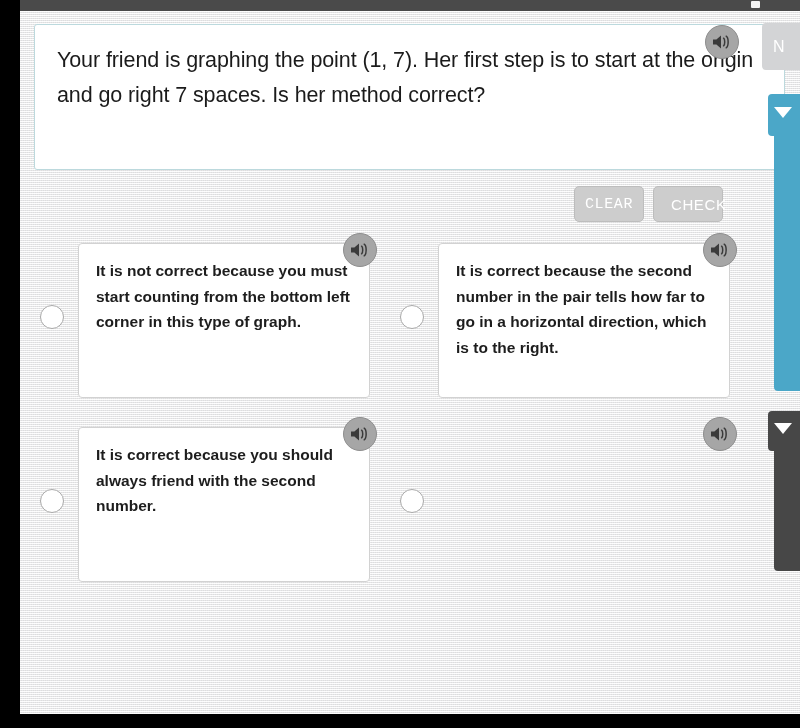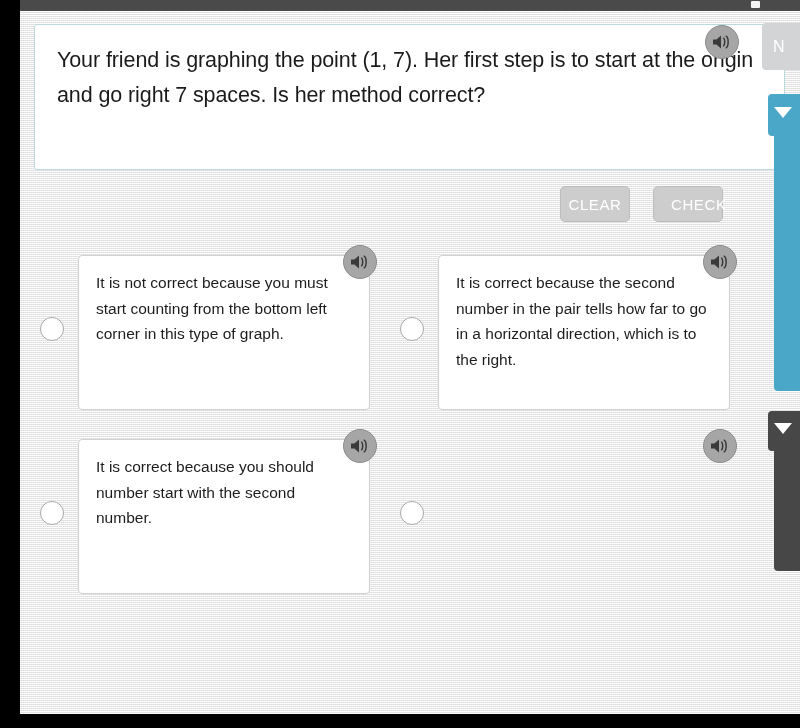--- a/index.html
+++ b/index.html
@@ -113,30 +113,31 @@
     height: 36px;
     background: #cdcdcd;
     border: 1px solid #bdbdbd;
     border-radius: 5px;
     color: #ffffff;
     font-size: 15px;
     letter-spacing: 0.6px;
     cursor: pointer;
     font-family: "Liberation Sans", sans-serif;
   }
-  #btn-clear { left: 0px; }
+  #btn-clear { left: 14px; font-family: Liberation Mono, monospace; }
   #btn-check { left: 93px; padding-left: 17px; }
 
   
   #options {
     position: absolute;
     left: 0px;
-    top: 244px;
+    top: 232px;
     width: 740px;
     height: 360px;
+    font-weight: bold;
   }
 
   .option {
     position: absolute;
     width: 340px;
     height: 155px;
   }
   .option.col1 { left: 10px; }
   .option.col2 { left: 370px; }
   .option.row1 { top: 0px; }
@@ -307,21 +308,21 @@
               <path d="M1 5.5h3.4L9 1.5v13L4.4 10.5H1z" fill="#3a3a3a"></path>
               <path d="M11.6 4.2c1.5 1 1.5 6.6 0 7.6" stroke="#3a3a3a" stroke-width="1.5" fill="none" stroke-linecap="round"></path>
               <path d="M14.2 2.2c2.6 1.6 2.6 10 0 11.6" stroke="#3a3a3a" stroke-width="1.5" fill="none" stroke-linecap="round"></path>
             </svg>
           </div>
         </div>
 
         <div class="option col1 row2">
           <div class="option-radio"></div>
           <div class="option-card">
-            <div class="option-text">It is correct because you should number start with the second number.</div>
+            <div class="option-text">It is correct because you should always friend with the second number.</div>
           </div>
           <div class="speaker-btn">
             <svg width="20" height="16" viewBox="0 0 20 16">
               <path d="M1 5.5h3.4L9 1.5v13L4.4 10.5H1z" fill="#3a3a3a"></path>
               <path d="M11.6 4.2c1.5 1 1.5 6.6 0 7.6" stroke="#3a3a3a" stroke-width="1.5" fill="none" stroke-linecap="round"></path>
               <path d="M14.2 2.2c2.6 1.6 2.6 10 0 11.6" stroke="#3a3a3a" stroke-width="1.5" fill="none" stroke-linecap="round"></path>
             </svg>
           </div>
         </div>
 

